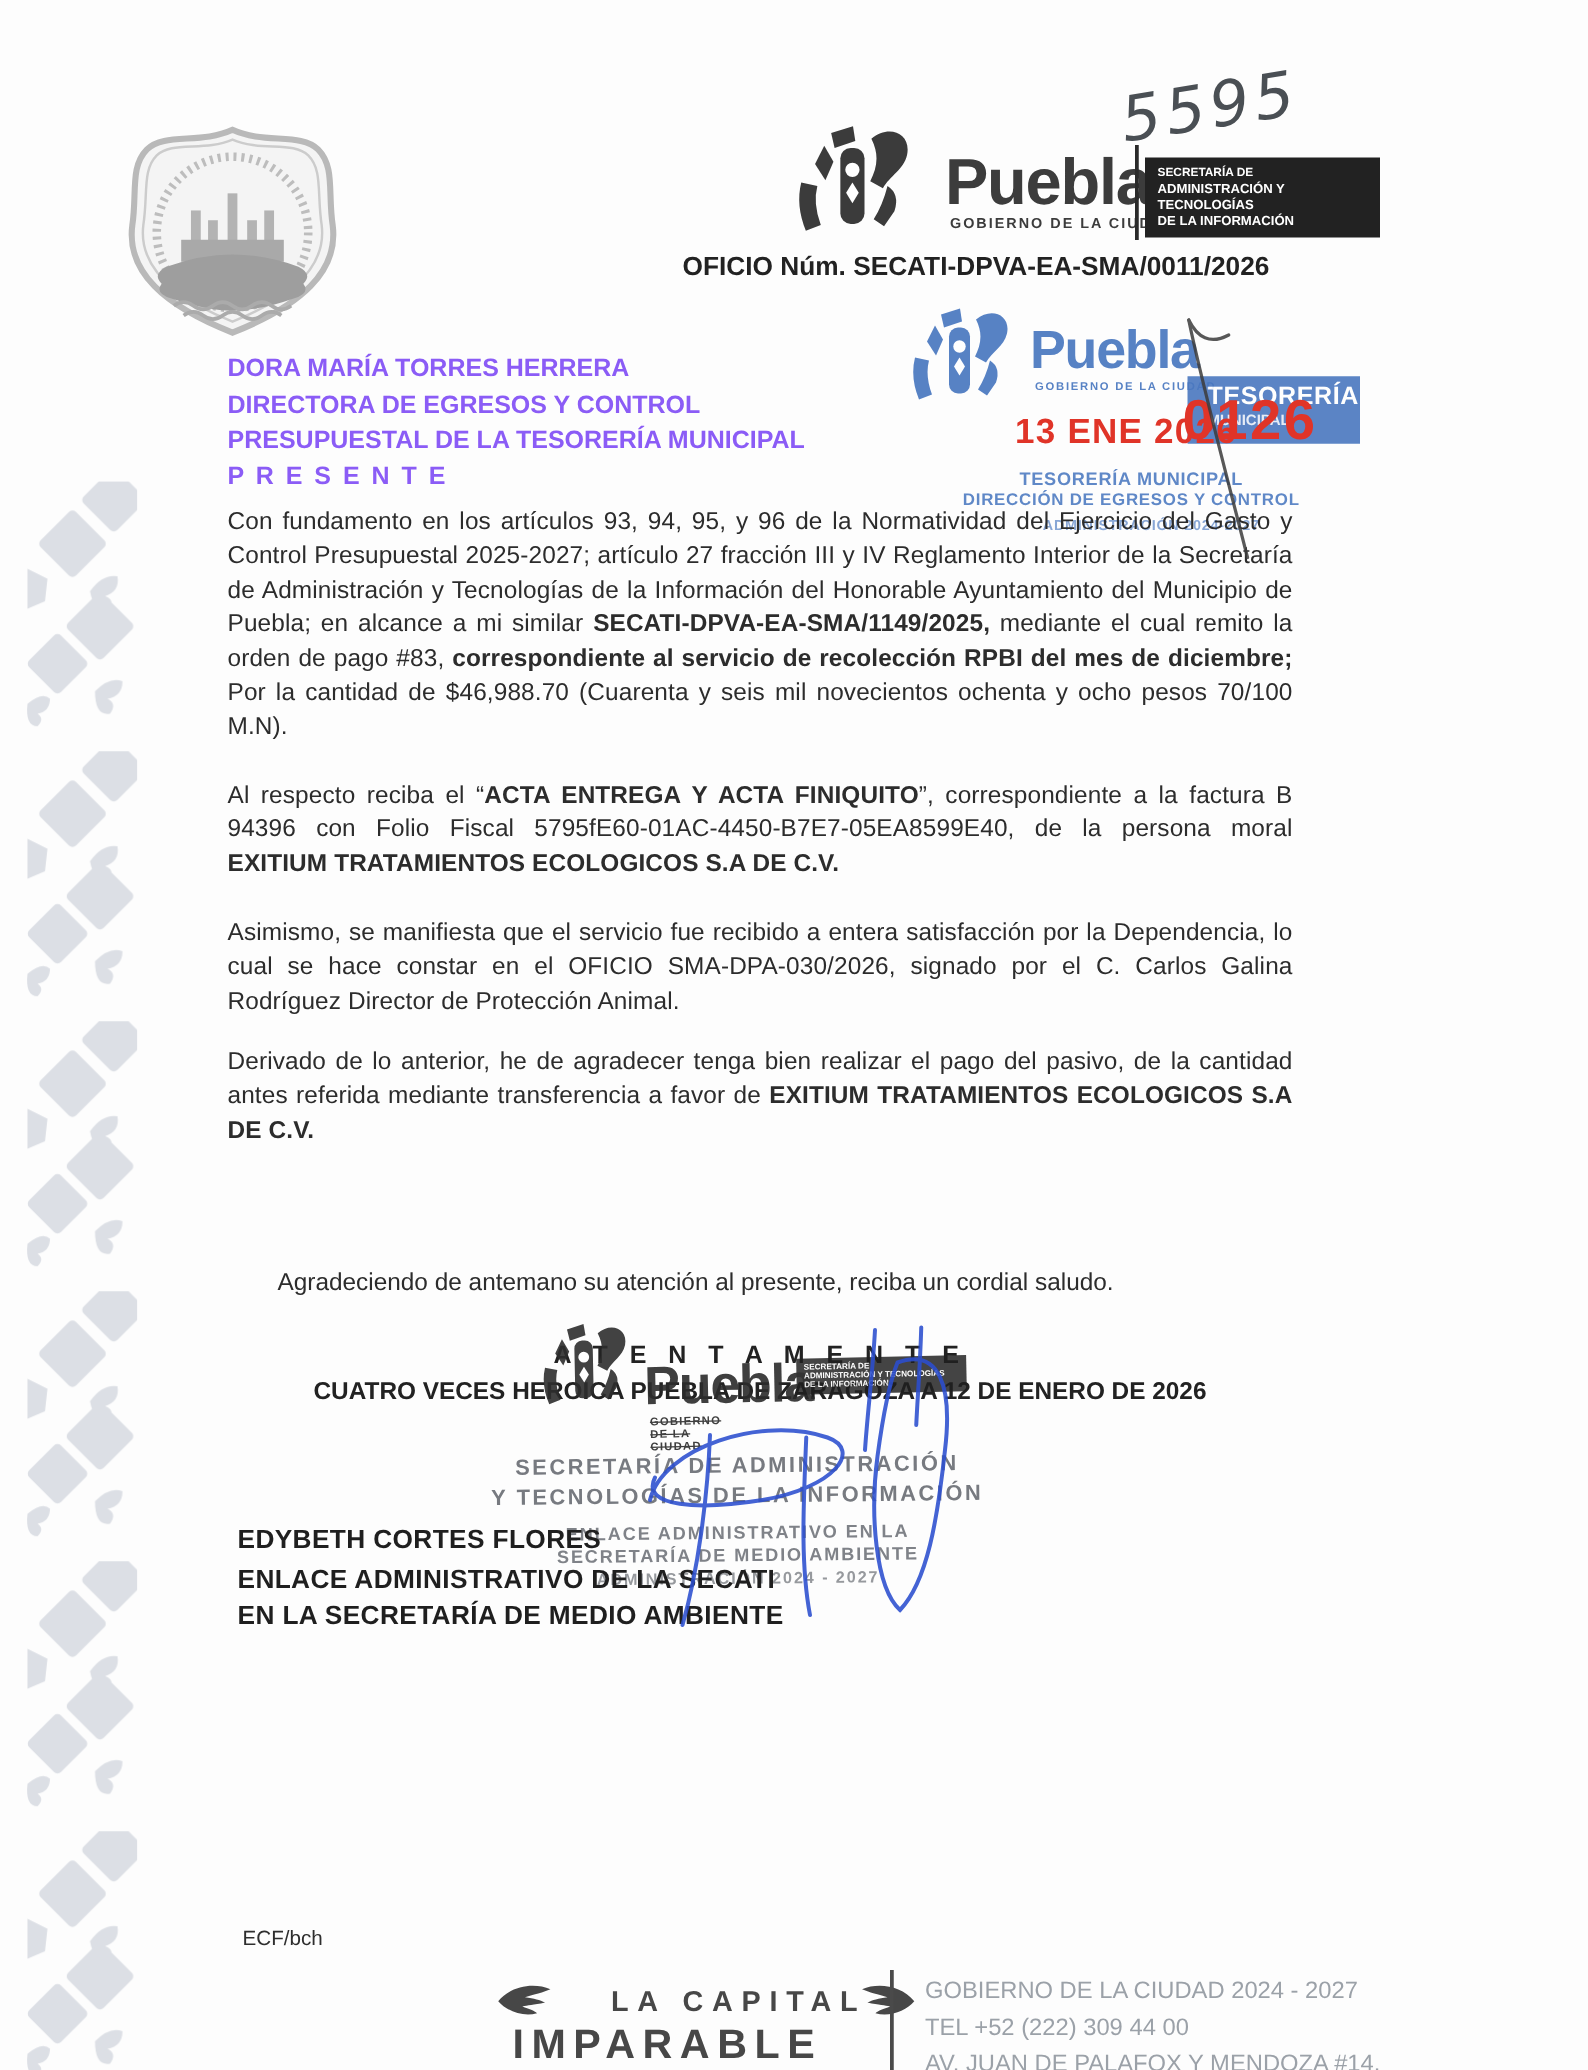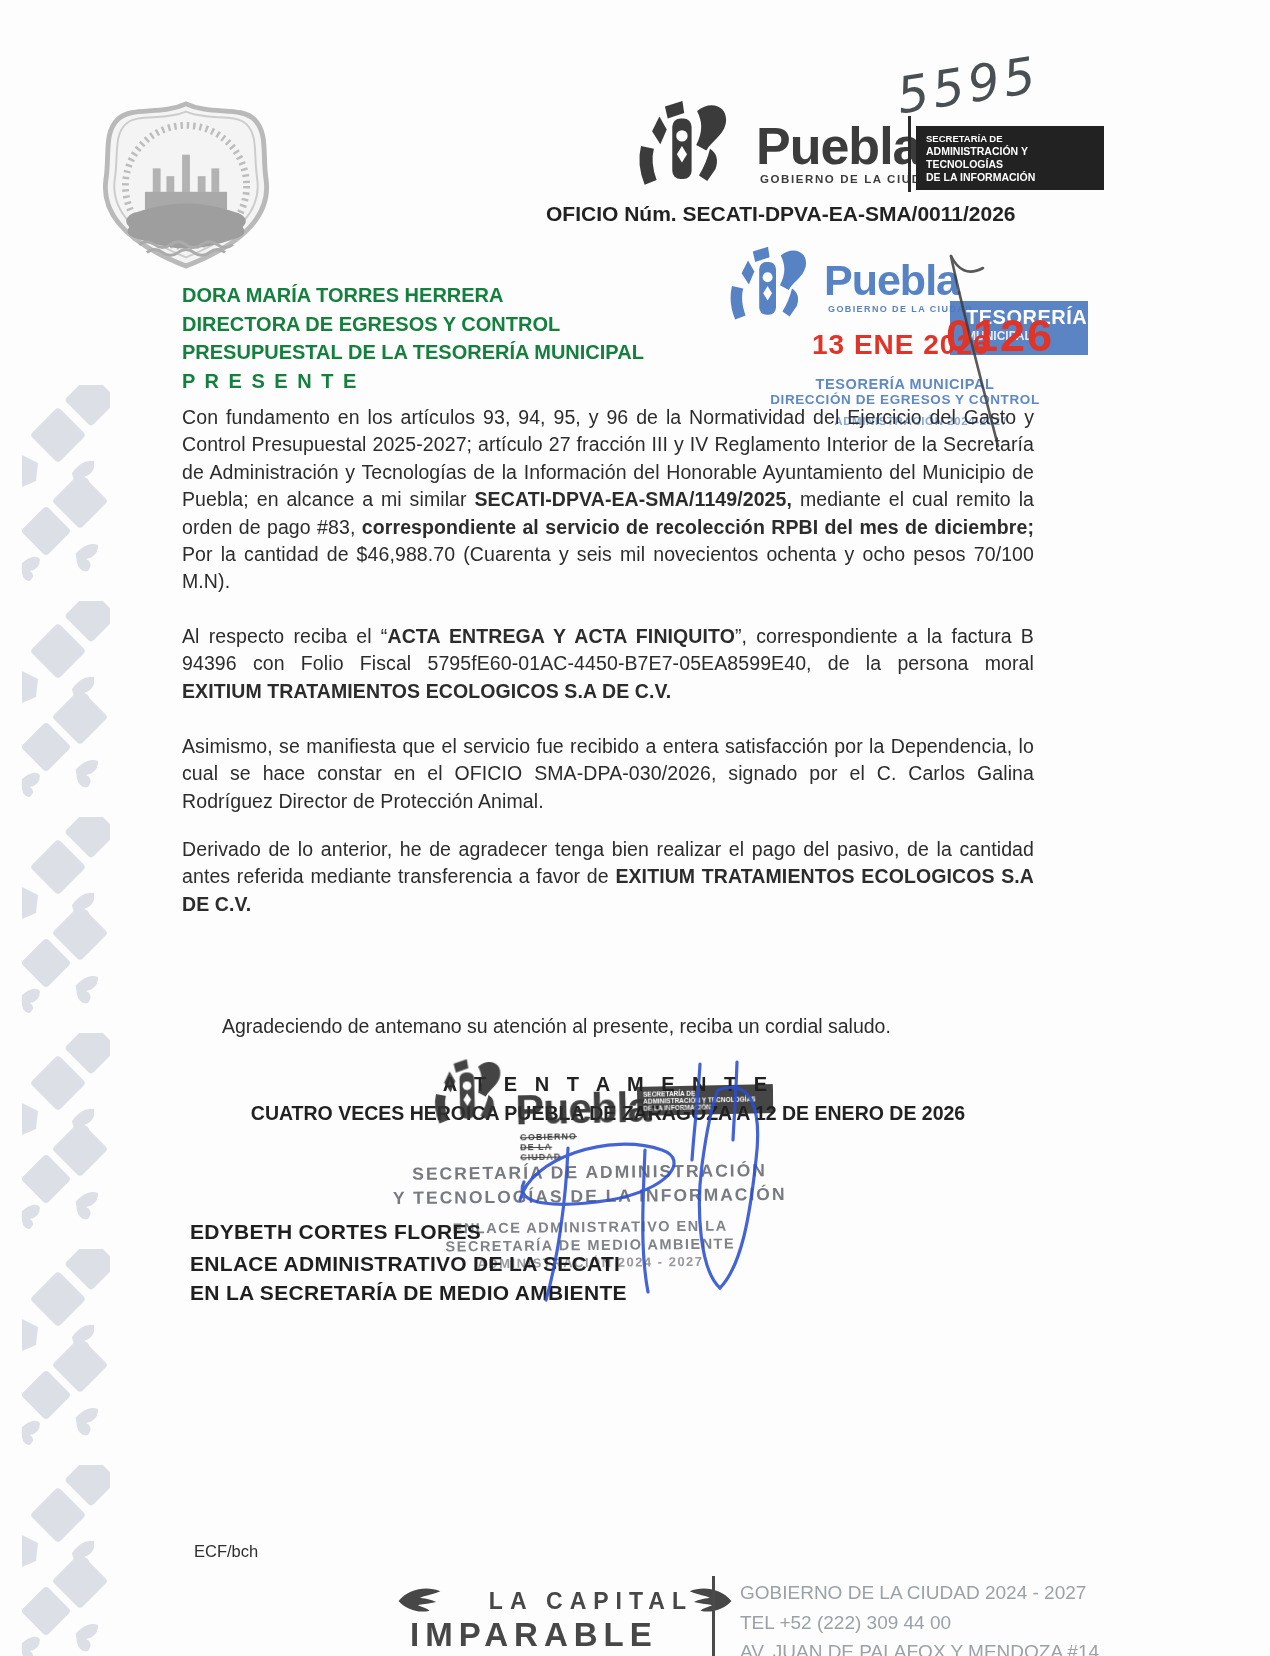--- a/index.html
+++ b/index.html
@@ -3,21 +3,21 @@
 <meta charset="utf-8">
 <style>
   html,body{margin:0;padding:0;}
   body{font-family:"Liberation Sans",sans-serif;background:#e8e8e8;}
   .page{position:relative;width:1270px;height:1656px;background:#fdfdfd;margin:0 auto;overflow:hidden;}
   .abs{position:absolute;}
   .b{font-weight:bold;}
   
   .doc-par{width:852px;font-size:19.5px;line-height:27.4px;color:#2c2c2c;text-align:justify;letter-spacing:.1px;}
   
-  .recipient-line{font-size:20px;line-height:28.5px;font-weight:bold;color:#15803d;}
+  .recipient-line{font-size:20px;line-height:28.5px;font-weight:bold;color:#8b5cf6;}
   
   .puebla-word{font-weight:bold;color:#3c3c3c;letter-spacing:-1px;}
   .puebla-sub{font-weight:bold;color:#3c3c3c;letter-spacing:1.6px;}
   .badge-dark{background:#222;color:#fff;padding:7px 10px 6px 10px;}
   .badge-dark div{font-weight:bold;line-height:1.25;}
   
   .blue{color:#4a78c0;}
   .stamp-blue-lines div{font-weight:bold;letter-spacing:.6px;text-align:center;}
   .red{color:#e03428;}
   

